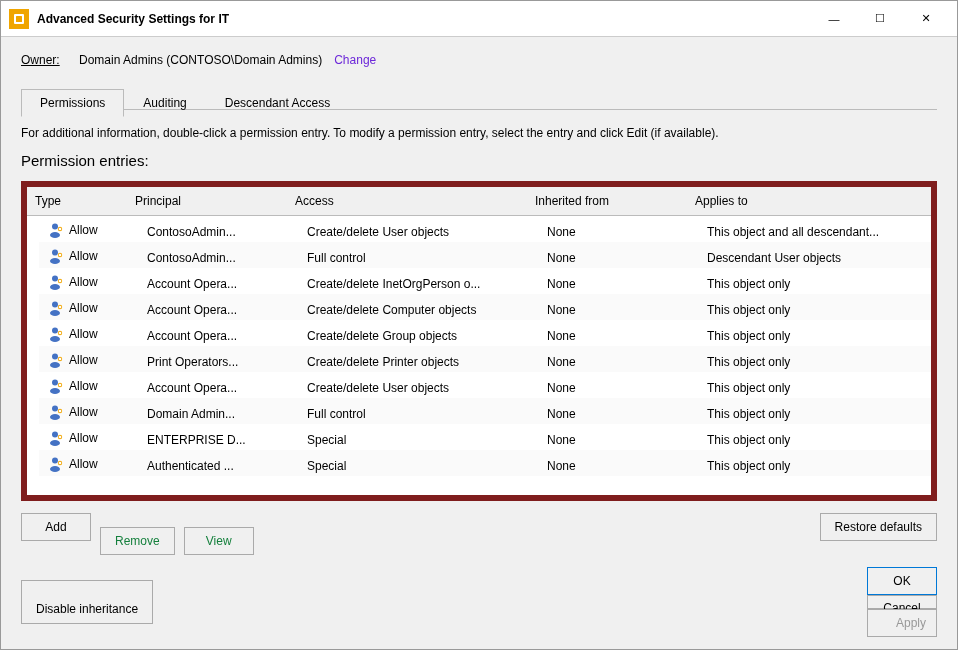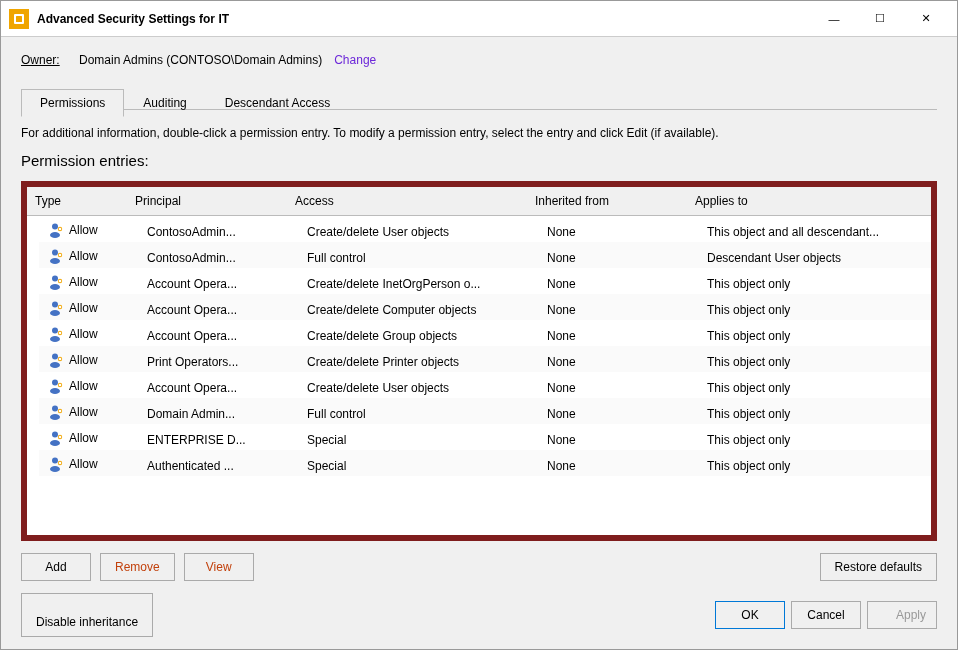--- a/index.html
+++ b/index.html
@@ -188,60 +188,60 @@
     }
     .btn {
       padding: 4px 14px;
       font-size: 12px;
       background: #f0f0f0;
       border: 1px solid #aaa;
       cursor: pointer;
       min-width: 70px;
       height: 28px;
     }
-    .btn:disabled { color: #c2410c; cursor: default; }
+    .btn:disabled { color: #15803d; cursor: default; margin-top: 14px; }
     .btn-restore {
       margin-left: auto;
     }
     .footer-row {
       display: flex;
       align-items: center;
       margin-top: 8px;
       padding-top: 4px;
     }
     .disable-inheritance-btn {
       padding: 21px 14px;
       font-size: 12px;
       background: #f0f0f0;
       border: 1px solid #aaa;
       cursor: pointer;
       height: 30px;
     }
     .footer-actions {
       margin-left: auto;
       display: flex;
-      gap: 6px;
+      flex-direction: column;
     }
     .btn-ok {
       padding: 5px 20px;
       font-size: 12px;
       background: #f0f0f0;
       border: 1px solid #0078d7;
       cursor: pointer;
       min-width: 70px;
       height: 28px;
     }
     .btn-cancel {
       padding: 5px 14px;
       font-size: 12px;
       background: #f0f0f0;
       border: 1px solid #aaa;
       cursor: pointer;
       min-width: 70px;
-      height: 28px;
+      height: 14px;
     }
     .btn-apply {
       padding: 5px 10px;
       font-size: 12px;
       background: #f0f0f0;
       border: 1px solid #aaa;
       cursor: pointer;
       min-width: 70px;
       height: 28px;
       color: #999;

